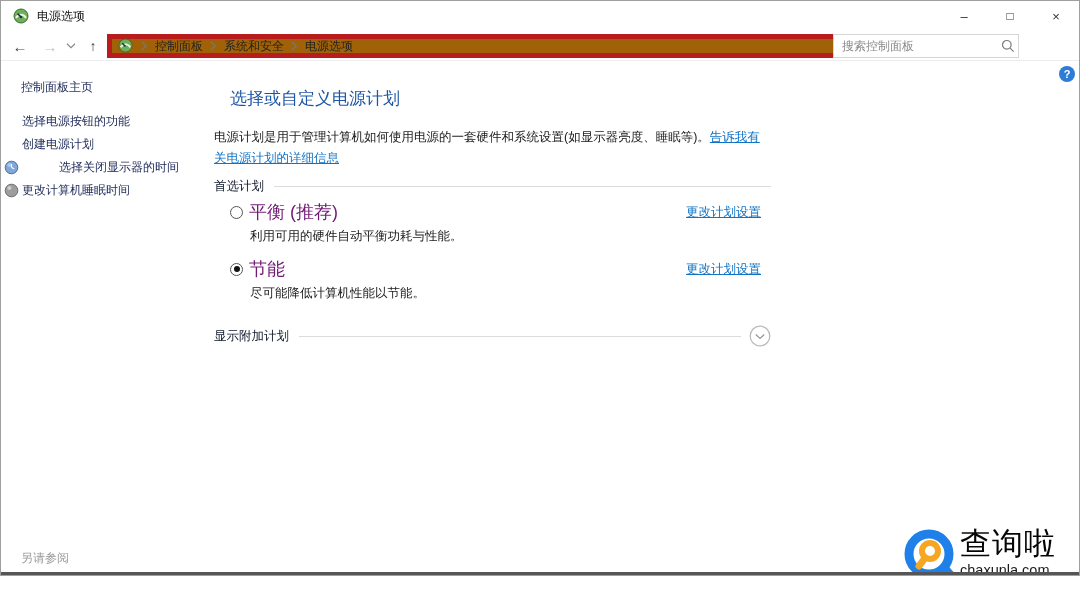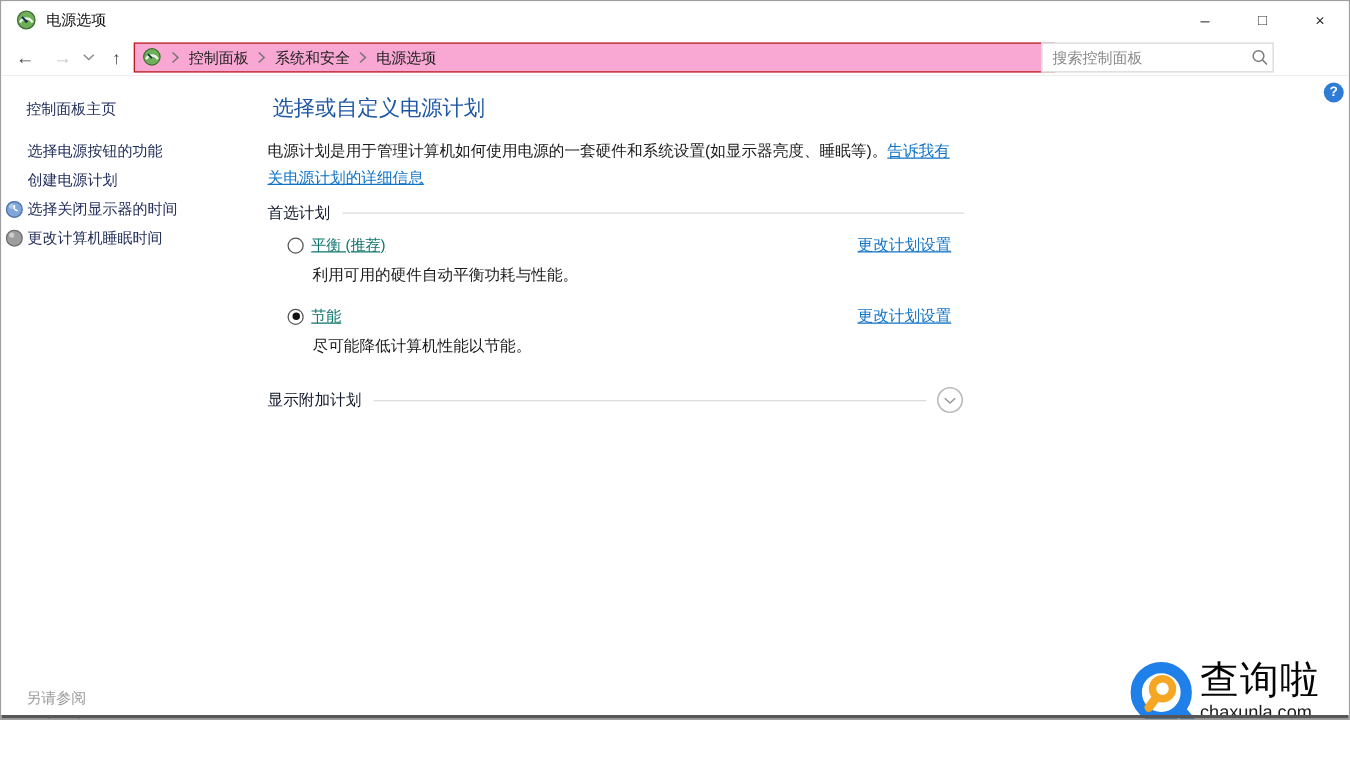--- a/index.html
+++ b/index.html
@@ -15,21 +15,21 @@
   .wc{width:46px;height:30px;display:flex;align-items:center;justify-content:center;font-size:13px;color:#333;cursor:default;}
   .wc.max{font-size:12px;}
 
   
   .toolbar{position:absolute;left:0;top:30px;right:0;height:30px;background:#fff;border-bottom:1px solid #ededed;}
   .navbtn{position:absolute;top:0;height:30px;display:flex;align-items:center;justify-content:center;font-size:15px;}
   .nav-back{left:6px;width:26px;color:#444;}
   .nav-fwd{left:36px;width:26px;color:#c3c3c3;}
   .nav-chev{left:62px;width:16px;}
   .nav-up{left:80px;width:24px;color:#444;font-size:14px;}
-  .addressbar{position:absolute;left:106px;top:3px;width:737px;height:24px;border:1px solid #b91c1c;background:#f9a8d4;display:flex;align-items:center;padding:0 6px;}
+  .addressbar{position:absolute;left:106px;top:3px;width:737px;height:24px;border:5px solid #b91c1c;background:#a16207;display:flex;align-items:center;padding:0 6px;}
   .crumb-sep{display:inline-flex;margin:0 7px;}
   .crumb{font-size:12px;color:#222;white-space:nowrap;cursor:default;}
   .addr-drop{position:absolute;left:845px;top:0;width:16px;height:30px;display:flex;align-items:center;justify-content:center;}
   .refresh{position:absolute;left:861px;top:0;width:18px;height:30px;display:flex;align-items:center;justify-content:center;font-size:13px;color:#555;}
   .searchbox{position:absolute;left:832px;top:3px;width:186px;height:24px;border:1px solid #d6d6d6;background:#fff;display:flex;align-items:center;}
   .searchbox input{flex:1;border:none;outline:none;font-size:12px;color:#222;padding:0 4px 0 8px;font-family:inherit;background:transparent;}
   .searchbox input::placeholder{color:#8a8a8a;}
   .search-icon{margin-right:7px;display:inline-flex;}
 
   
@@ -39,31 +39,31 @@
   
   .sb-home{position:absolute;left:20px;top:18px;font-size:12px;cursor:pointer;}
   .sb-task{position:absolute;left:3px;display:flex;align-items:center;font-size:12px;cursor:pointer;}
   .sb-task .ti{width:15px;height:15px;margin-right:3px;display:inline-flex;}
   .sb-task.noicon{padding-left:18px;}
   .sb-see-also{position:absolute;left:20px;top:489px;font-size:12px;color:#9b9b9b;}
   .sb-see-link{position:absolute;left:20px;top:512px;font-size:12px;cursor:pointer;}
 
   
   .main{position:absolute;left:213px;top:10px;width:557px;}
-  .main h1{margin:4px;font-size:17px;font-weight:400;line-height:24px;}
+  .main h1{margin:16px;font-size:17px;font-weight:400;line-height:24px;}
   .desc{margin:12px 0 0 0;font-size:12.5px;line-height:21px;color:#1a1a1a;}
   a.link{text-decoration:underline;cursor:pointer;}
   .sect{display:flex;align-items:center;margin-top:9px;}
   .sect-label{font-size:12.5px;color:#0f172a;white-space:nowrap;line-height:16px;}
   .sect-line{flex:1;height:1px;background:#dcdcdc;margin-left:10px;}
   .plan{margin-top:9px;}
   .plan-head{display:flex;align-items:center;height:18px;}
   .radio{width:13px;height:13px;border:1px solid #555;border-radius:50%;margin-left:16px;position:relative;background:#fff;flex:0 0 auto;cursor:pointer;}
   .radio[data-checked="true"]::after{content:"";position:absolute;left:2.5px;top:2.5px;width:6px;height:6px;border-radius:50%;background:#111;}
-  .plan-name{margin-left:6px;font-size:12px;color:#0f766e;text-decoration:underline;}
+  .plan-name{margin-left:6px;font-size:18px;color:#701a75;}
   .plan-spacer{flex:1;}
   .plan-link{font-size:12.5px;margin-right:10px;}
   .plan-desc{margin:7px 0 0 36px;font-size:12.5px;color:#1a1a1a;line-height:16px;}
   .additional{display:flex;align-items:center;margin-top:24px;}
   .add-line{flex:1;height:1px;background:#dcdcdc;margin:0 8px 0 10px;}
   .add-chev{display:inline-flex;cursor:pointer;}
 
   
   .watermark{position:absolute;left:903px;top:466px;width:160px;display:flex;align-items:flex-start;}
   .wm-logo{flex:0 0 auto;}
@@ -155,21 +155,21 @@
     <div class="help-badge" style="background:#2f7cd6;">?</div>
 
     <div class="sb-home" style="color:#232f5c;">控制面板主页</div>
 
     <div class="sb-task noicon" style="top:52px;color:#232f5c;">
       <span>选择电源按钮的功能</span>
     </div>
     <div class="sb-task noicon" style="top:75px;color:#232f5c;">
       <span>创建电源计划</span>
     </div>
-    <div class="sb-task" style="top:98px;color:#232f5c;">
+    <div class="sb-task" style="top:98px;color:#232f5c;gap:37px;">
       <span class="ti">
         <svg width="15" height="15">
             <circle cx="7.5" cy="7.5" r="6.3" fill="#7fa7d9" stroke="#4a6fa5"></circle>
             <circle cx="5.4" cy="5" r="2.1" fill="#aec8e8"></circle>
             <line x1="7.5" y1="7.5" x2="7.5" y2="4" stroke="#fff" stroke-width="1.2"></line>
             <line x1="7.5" y1="7.5" x2="10.2" y2="8.7" stroke="#fff" stroke-width="1.2"></line>
           </svg>
       </span>
       <span>选择关闭显示器的时间</span>
     </div>

